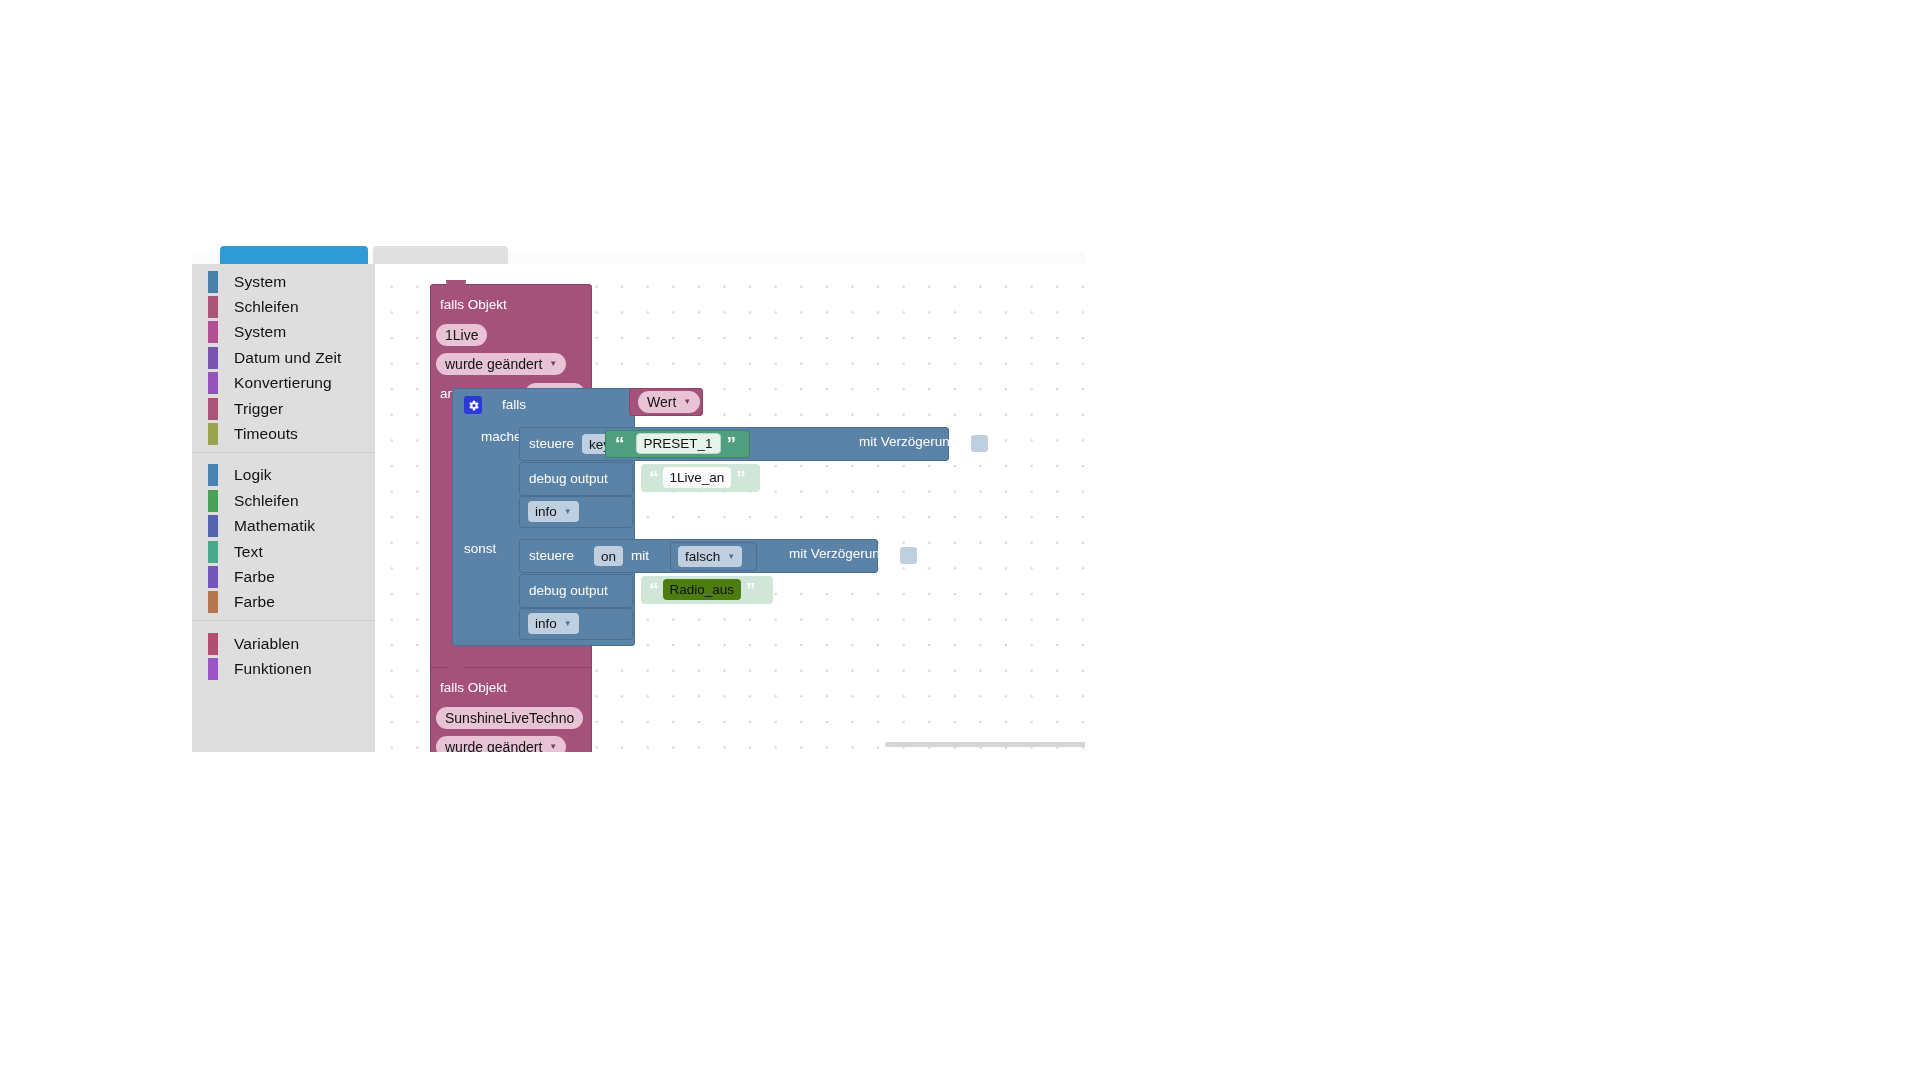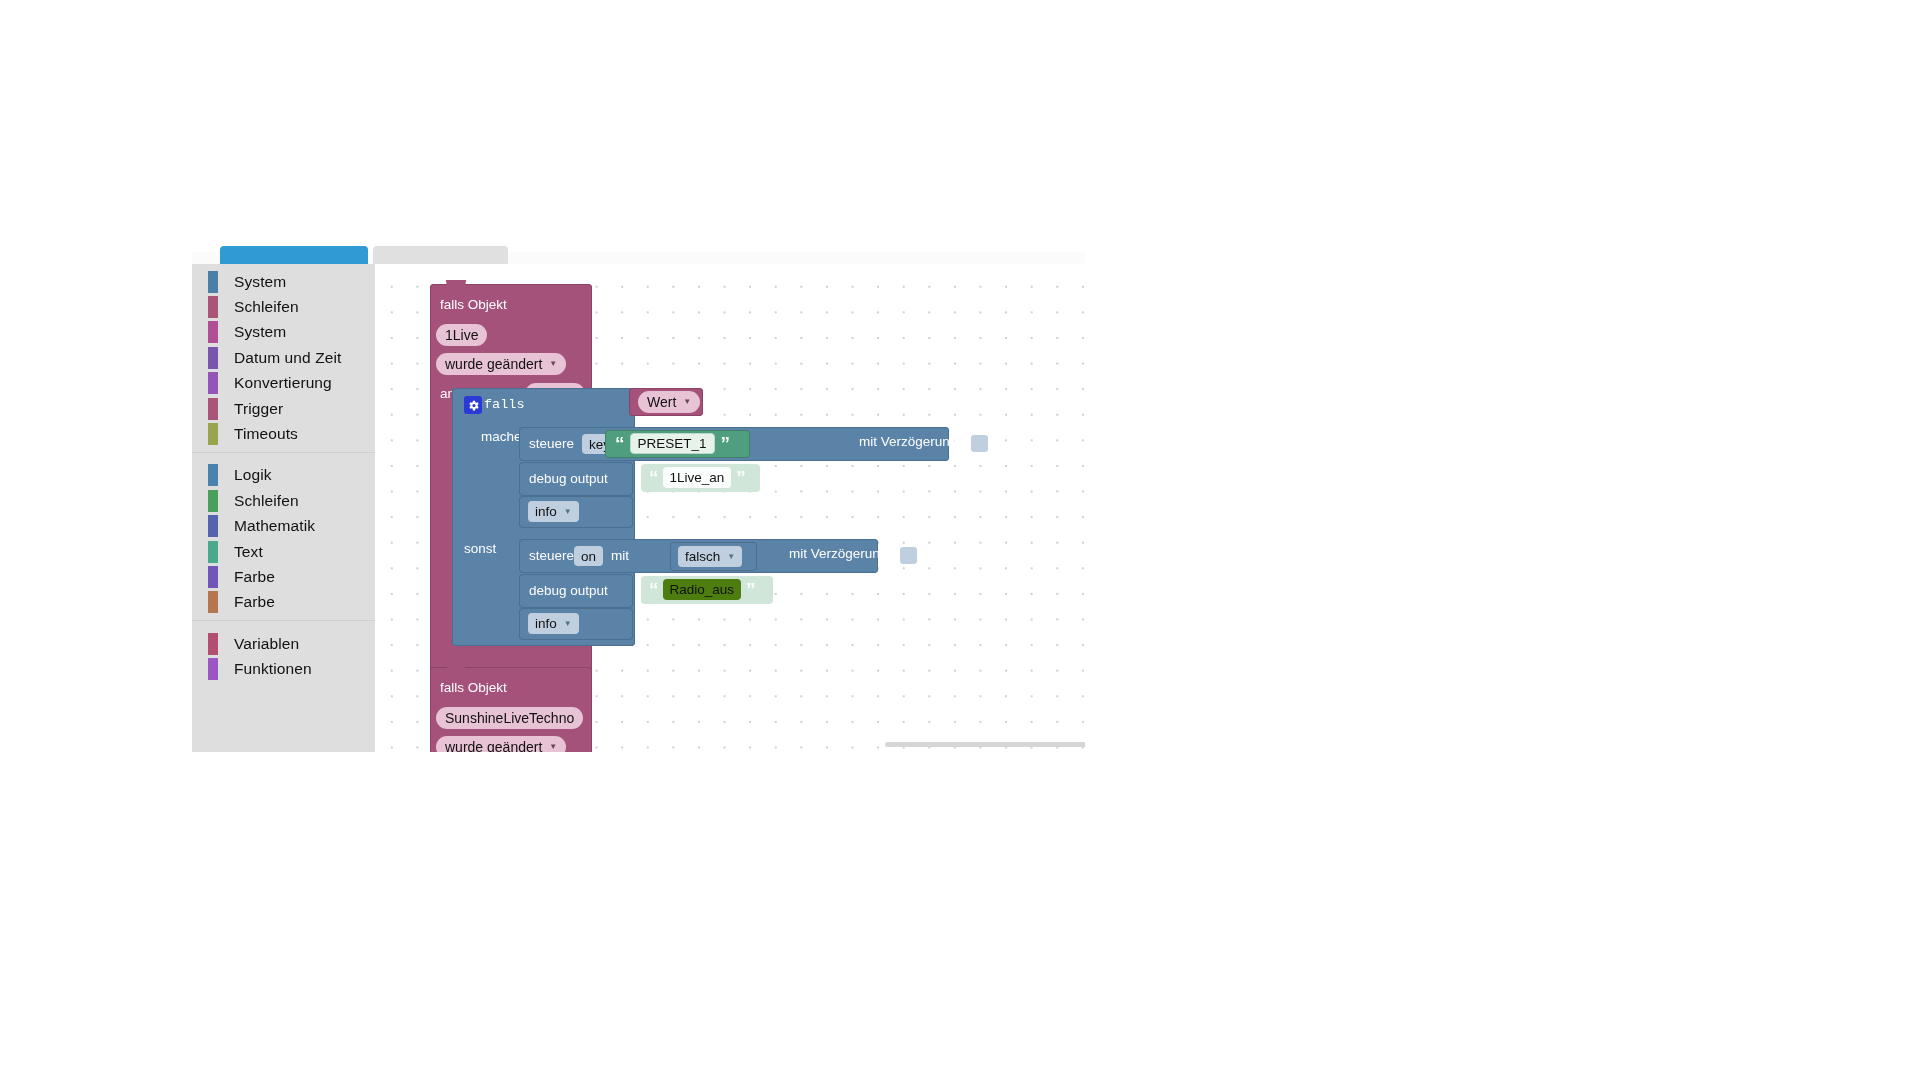--- a/index.html
+++ b/index.html
@@ -244,21 +244,21 @@
     </div>
 
     <div class="blk cblue cblue-ol" style="left:77px;top:124px;width:183px;height:258px;border-radius:4px;">
 
       <div class="row" style="position:absolute;left:12px;top:8px;">
         <span class="gear">
           <svg width="13" height="13" viewBox="0 0 24 24" fill="#ffffff">
             <path d="M19.4 13a7.6 7.6 0 0 0 0-2l2.1-1.6-2-3.5-2.5 1a7.5 7.5 0 0 0-1.7-1L14.9 3h-4l-.4 2.9c-.6.2-1.2.6-1.7 1l-2.5-1-2 3.5L6.4 11a7.6 7.6 0 0 0 0 2l-2.1 1.6 2 3.5 2.5-1c.5.4 1.1.8 1.7 1l.4 2.9h4l.4-2.9c.6-.2 1.2-.6 1.7-1l2.5 1 2-3.5-2.1-1.6zM12.9 15a3 3 0 1 1 0-6 3 3 0 0 1 0 6z"></path>
           </svg>
         </span>
-        <span class="blk-label" style="margin-left:2px;font-family:Liberation Mono, monospace;">falls</span>
+        <span class="blk-label" style="margin-left:20px;">falls</span>
       </div>
 
       <div class="blk-label" style="position:absolute;left:12px;top:42px;padding-left:17px;">mache</div>
 
       <div class="blk-label" style="position:absolute;left:12px;top:154px;">sonst</div>
     </div>
 
     <div class="blk mauve" style="left:254px;top:124px;width:74px;height:28px;border-radius:4px;box-shadow:0 0 0 1px #8d4268 inset;">
       <span class="field" style="position:absolute;left:9px;top:3px;">
         <span>Wert</span>
@@ -277,21 +277,21 @@
 
       <div class="row" style="position:absolute;left:340px;top:8px;">
         <span class="blk-label">mit Verzögerung</span>
       </div>
       <div style="position:absolute;left:452px;top:8px;width:17px;height:17px;background:#bfcfe0;border-radius:3px;"></div>
     </div>
 
     <div class="blk green" style="left:230px;top:166px;width:145px;height:28px;">
       <div class="row" style="position:absolute;left:10px;top:3px;">
         <span class="quote">“</span>
-        <span class="field white" style="margin-left:6px;">
+        <span class="field white" style="margin-left:12px;">
           <span>PRESET_1</span>
         </span>
         <span class="quote" style="margin-left:6px;">”</span>
       </div>
     </div>
 
     <div class="blk cblue cblue-ol" style="left:144px;top:198px;width:114px;height:34px;border-radius:4px;">
       <span class="blk-label" style="position:absolute;left:10px;top:10px;">debug output</span>
     </div>
     <div class="blk mint" style="left:266px;top:200px;width:119px;height:28px;">
@@ -307,21 +307,21 @@
     <div class="blk cblue cblue-ol" style="left:144px;top:232px;width:114px;height:32px;border-radius:4px;">
       <span class="field blue-drop" style="position:absolute;left:9px;top:5px;">
         <span>info</span>
         <span class="caret b">▼</span>
       </span>
     </div>
 
     <div class="blk cblue cblue-ol" style="left:144px;top:275px;width:359px;height:34px;border-radius:4px;">
       <div class="row" style="position:absolute;left:10px;top:7px;">
         <span class="blk-label">steuere</span>
-        <span class="field lightblue" style="margin-left:0;">
+        <span class="field lightblue" style="margin-left:20px;">
           <span>on</span>
         </span>
         <span class="blk-label" style="margin-left:8px;">mit</span>
       </div>
       <div class="row" style="position:absolute;left:270px;top:8px;">
         <span class="blk-label">mit Verzögerung</span>
       </div>
       <div style="position:absolute;left:381px;top:8px;width:17px;height:17px;background:#bfcfe0;border-radius:3px;"></div>
     </div>
 

